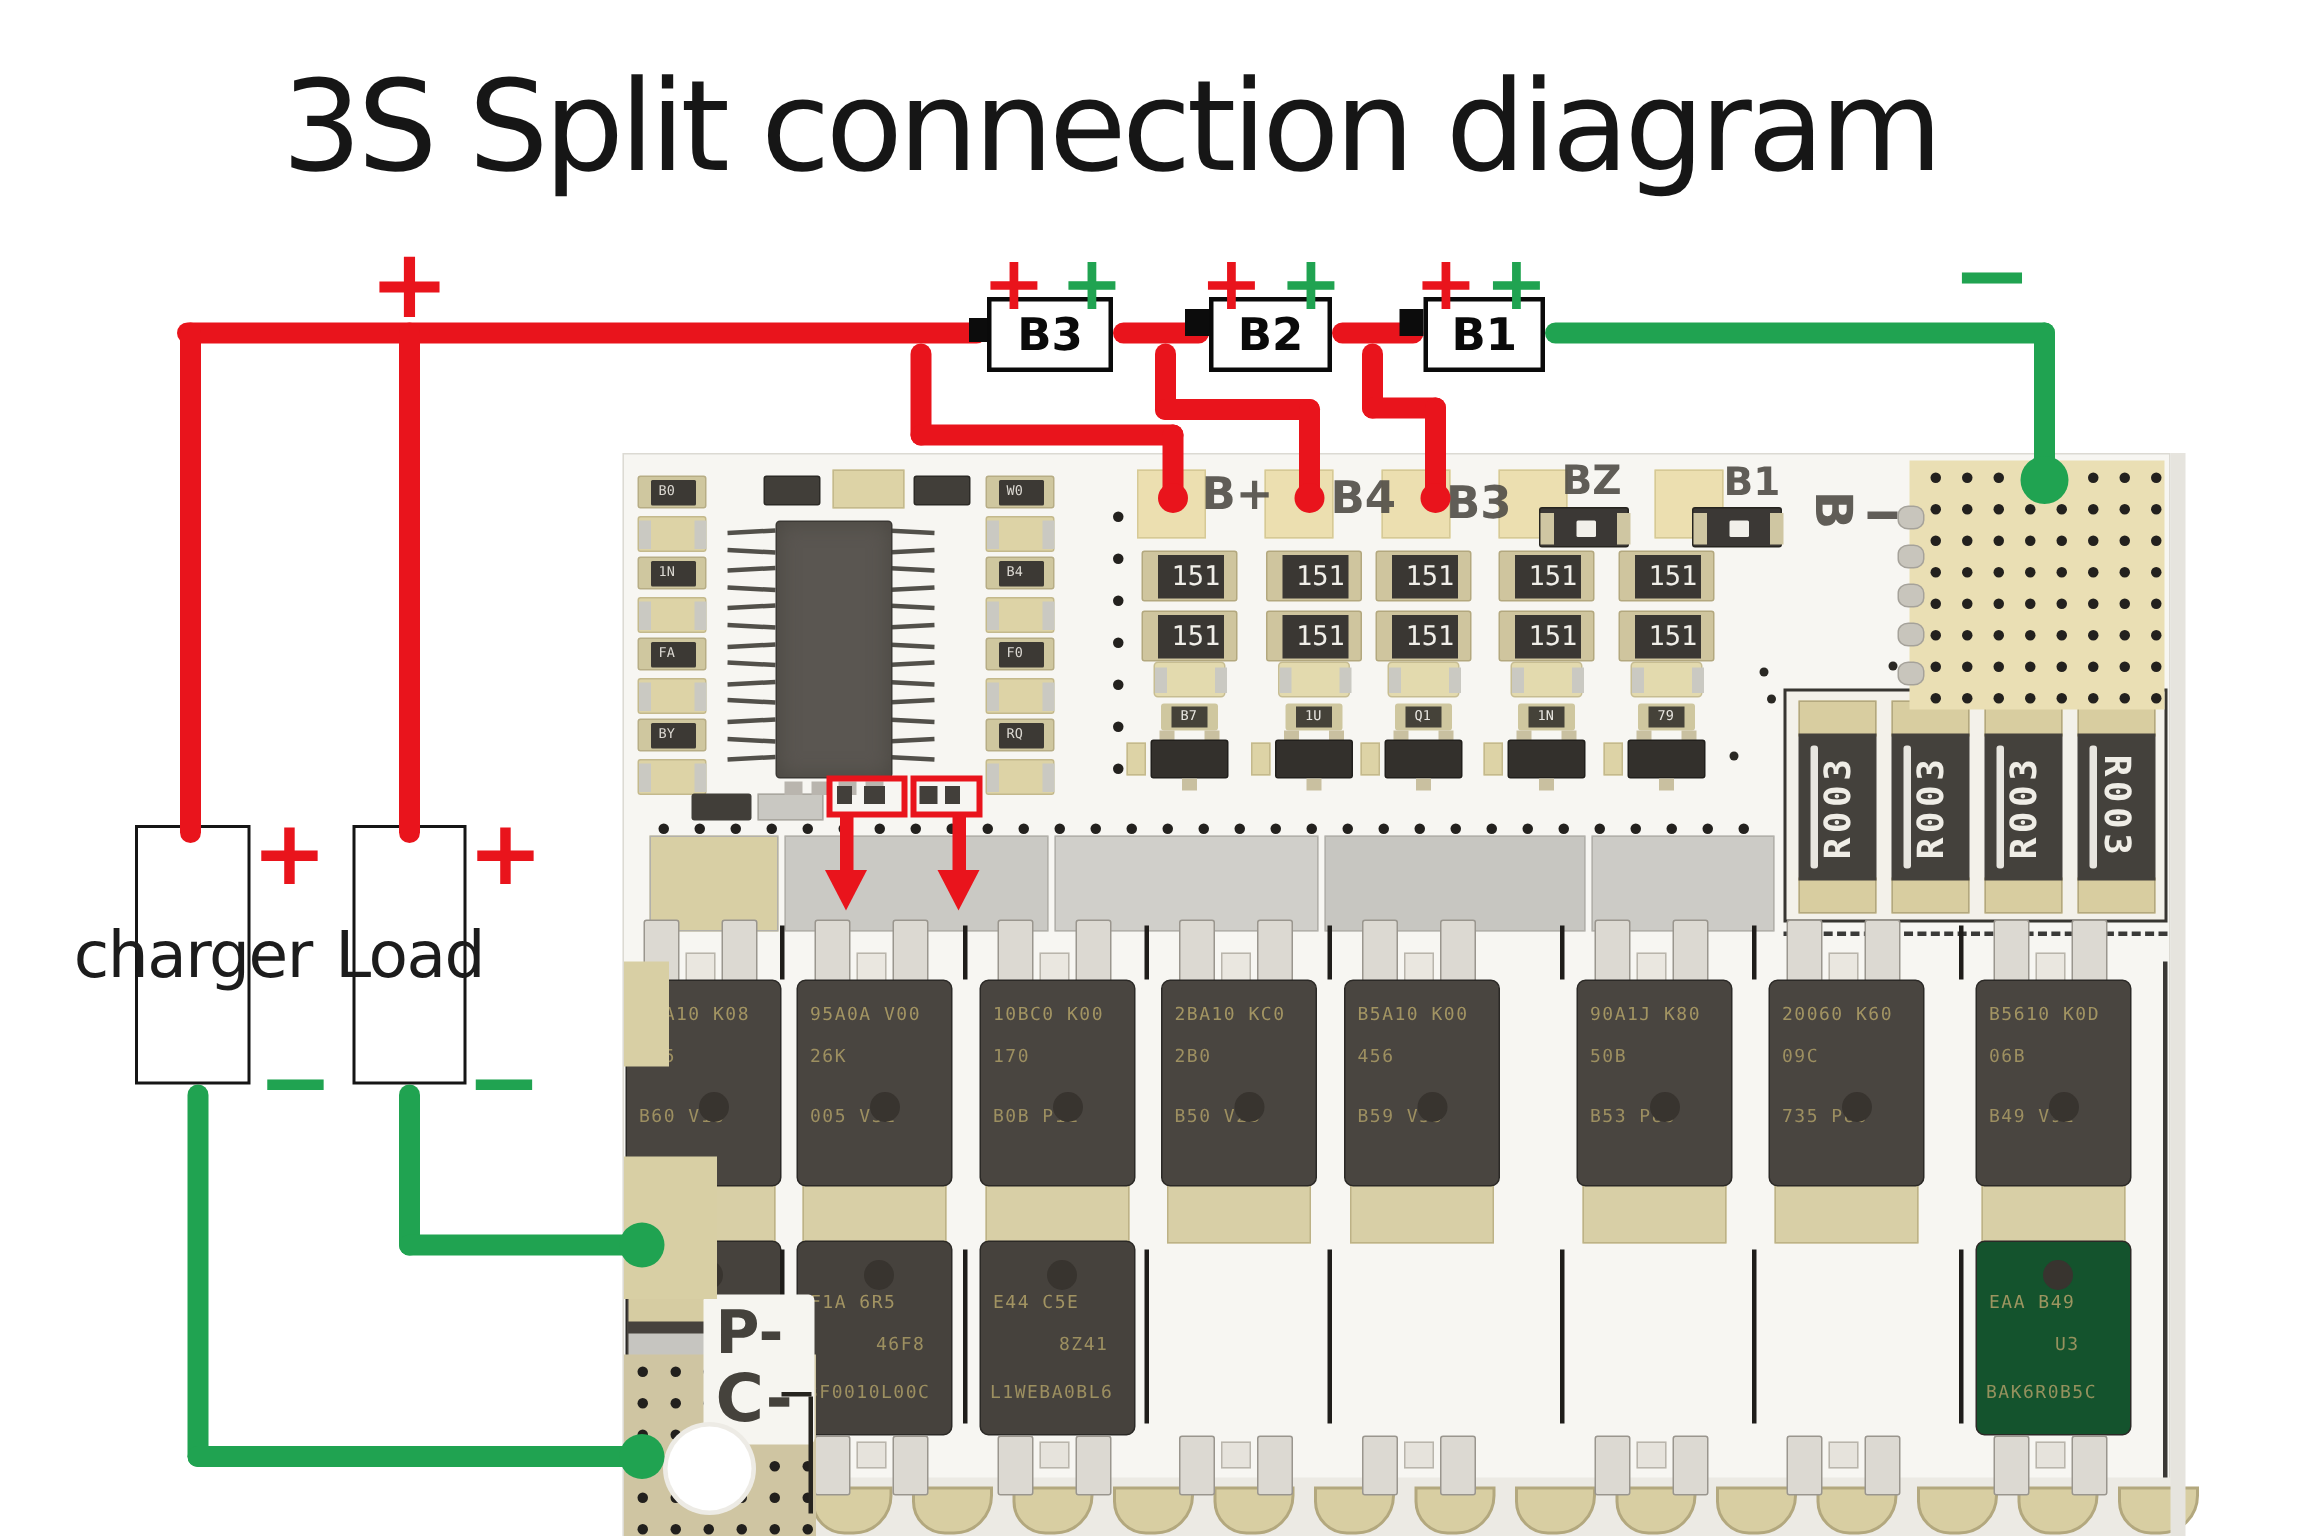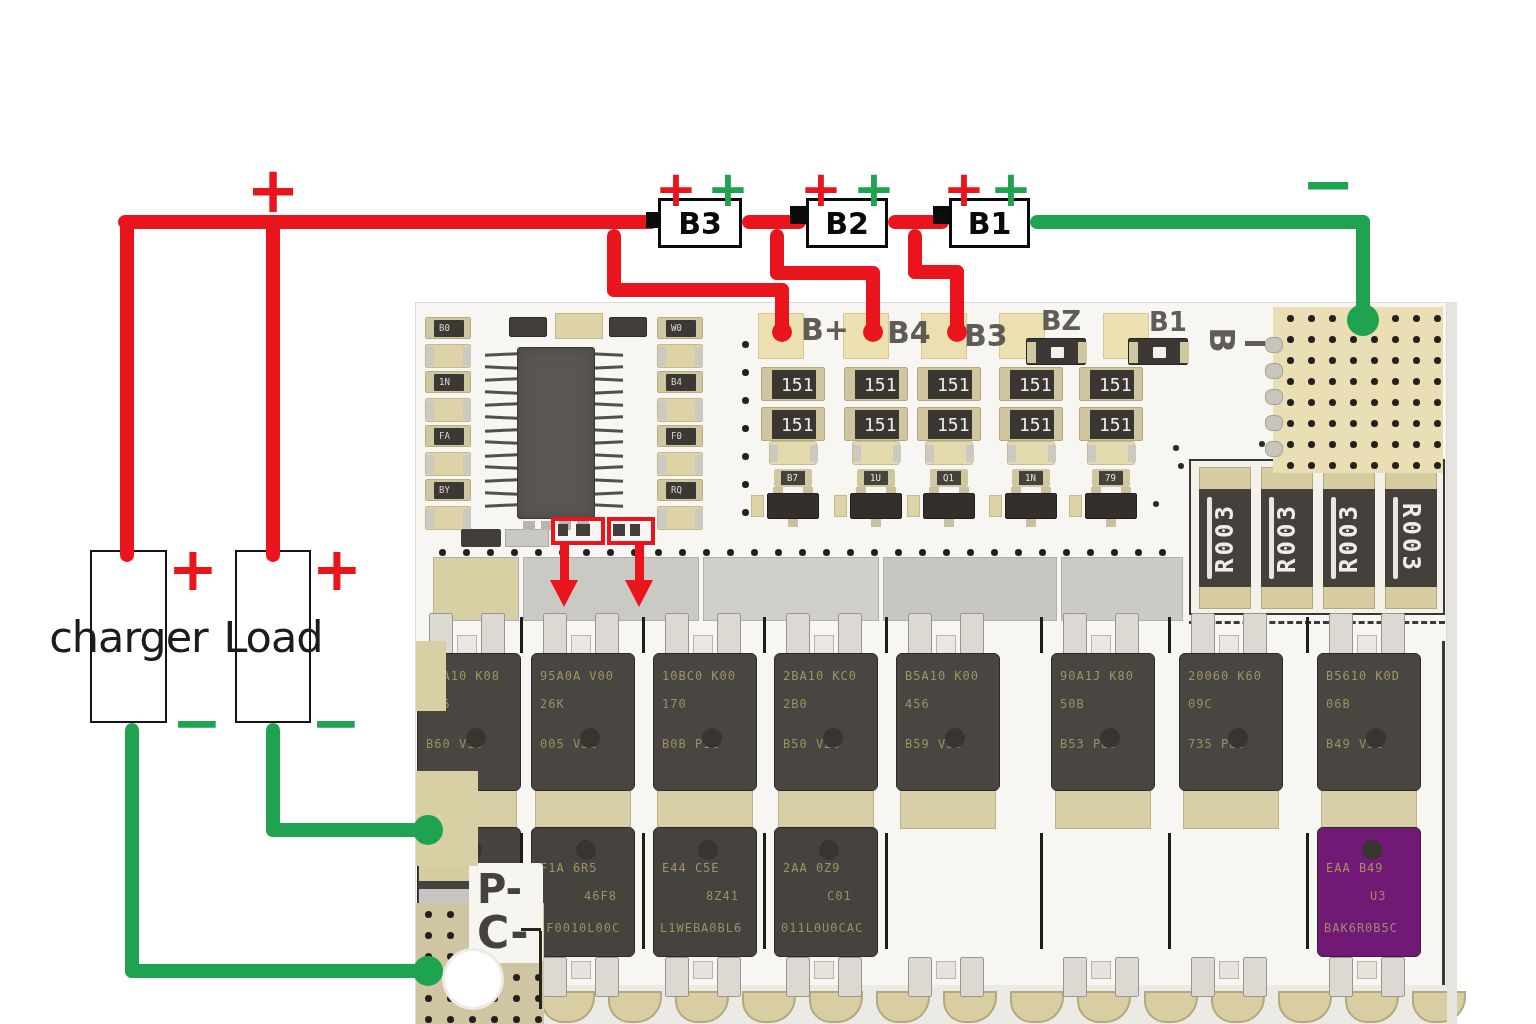--- a/index.html
+++ b/index.html
@@ -15,20 +15,21 @@
   .cell span{font:700 30px "DejaVu Sans",sans-serif;color:#0a0a0a;}
   .unit{position:absolute;background:#ffffff;border:2px solid #151515;box-sizing:border-box;
         display:flex;align-items:center;justify-content:center;}
   .unit span{font:400 43px "DejaVu Sans",sans-serif;color:#1c1c1c;white-space:nowrap;letter-spacing:-1px;}
   #overlay{position:absolute;left:0;top:0;width:1536px;height:1024px;pointer-events:none;}
 </style>
 </head>
 <body>
 
 <div id="stage">
+  <h1 id="title">3S Split connection diagram</h1>
 
   <div id="board">
       <div style="position: absolute; left: 9px; top: 14px; width: 46px; height: 22px; box-sizing: border-box; background: rgb(207, 199, 159); border-radius: 2px; border: 1px solid rgb(183, 173, 133);">
         <div style="position: absolute; left: 8px; top: 2px; width: 30px; height: 17px; box-sizing: border-box; background: rgb(60, 57, 52); border-radius: 1px;"></div>
         <div style="position: absolute; left: 13px; top: 6px; font: 9px / 1 &quot;DejaVu Sans Mono&quot;, monospace; color: rgb(220, 217, 210); white-space: nowrap;">B0</div>
       </div>
       <div style="position: absolute; left: 9px; top: 41px; width: 46px; height: 24px; box-sizing: border-box; background: rgb(221, 211, 166); border: 1px solid rgb(196, 185, 140); border-radius: 2px;">
         <div style="position: absolute; left: 0px; top: 2px; width: 8px; height: 19px; box-sizing: border-box; background: rgb(202, 201, 194);"></div>
         <div style="position: absolute; left: 37px; top: 2px; width: 8px; height: 19px; box-sizing: border-box; background: rgb(202, 201, 194);"></div>
       </div>
@@ -402,26 +403,20 @@
       <div style="position: absolute; left: 362px; top: 484px; width: 96px; height: 42px; box-sizing: border-box; background: rgb(216, 207, 166); border: 1px solid rgb(189, 178, 134);"></div>
       <div style="position: absolute; left: 370px; top: 310px; width: 24px; height: 44px; box-sizing: border-box; background: rgb(220, 217, 210); border: 1px solid rgb(154, 150, 142); border-radius: 2px;"></div>
       <div style="position: absolute; left: 422px; top: 310px; width: 24px; height: 44px; box-sizing: border-box; background: rgb(220, 217, 210); border: 1px solid rgb(154, 150, 142); border-radius: 2px;"></div>
       <div style="position: absolute; left: 398px; top: 332px; width: 20px; height: 24px; box-sizing: border-box; background: rgb(234, 231, 224); border: 1px solid rgb(185, 181, 172);"></div>
       <div style="position: absolute; left: 358px; top: 350px; width: 104px; height: 138px; box-sizing: border-box; background: rgb(73, 69, 64); border: 1px solid rgb(43, 41, 38); border-radius: 6px;">
         <div style="position: absolute; left: 8px; top: 16px; font: 12px / 1 &quot;DejaVu Sans Mono&quot;, monospace; color: rgba(172, 156, 102, 0.9); white-space: nowrap; letter-spacing: 1px;">2BA10 KC0</div>
         <div style="position: absolute; left: 8px; top: 44px; font: 12px / 1 &quot;DejaVu Sans Mono&quot;, monospace; color: rgba(172, 156, 102, 0.85); white-space: nowrap; letter-spacing: 1px;">2B0</div>
         <div style="position: absolute; left: 8px; top: 84px; font: 12px / 1 &quot;DejaVu Sans Mono&quot;, monospace; color: rgba(172, 156, 102, 0.85); white-space: nowrap; letter-spacing: 1px;">B50  V2B</div>
         <div style="position: absolute; left: 48px; top: 74px; width: 20px; height: 20px; box-sizing: border-box; background: rgb(56, 52, 47); border-radius: 50%;"></div>
       </div>
-      <div style="position: absolute; left: 358px; top: 524px; width: 104px; height: 130px; box-sizing: border-box; background: rgb(70, 66, 61); border: 1px solid rgb(43, 41, 38); border-radius: 6px;">
-        <div style="position: absolute; left: 8px; top: 34px; font: 12px / 1 &quot;DejaVu Sans Mono&quot;, monospace; color: rgba(172, 156, 102, 0.9); white-space: nowrap; letter-spacing: 1px;">2AA  0Z9</div>
-        <div style="position: absolute; left: 52px; top: 62px; font: 12px / 1 &quot;DejaVu Sans Mono&quot;, monospace; color: rgba(172, 156, 102, 0.85); white-space: nowrap; letter-spacing: 1px;">C01</div>
-        <div style="position: absolute; left: 6px; top: 94px; font: 12px / 1 &quot;DejaVu Sans Mono&quot;, monospace; color: rgba(172, 156, 102, 0.85); white-space: nowrap; letter-spacing: 1px;">011L0U0CAC</div>
-        <div style="position: absolute; left: 44px; top: 12px; width: 20px; height: 20px; box-sizing: border-box; background: rgb(56, 52, 47); border-radius: 50%;"></div>
-      </div>
       <div style="position: absolute; left: 370px; top: 654px; width: 24px; height: 40px; box-sizing: border-box; background: rgb(220, 217, 210); border: 1px solid rgb(154, 150, 142); border-radius: 2px;"></div>
       <div style="position: absolute; left: 422px; top: 654px; width: 24px; height: 40px; box-sizing: border-box; background: rgb(220, 217, 210); border: 1px solid rgb(154, 150, 142); border-radius: 2px;"></div>
       <div style="position: absolute; left: 398px; top: 658px; width: 20px; height: 18px; box-sizing: border-box; background: rgb(230, 227, 220); border: 1px solid rgb(185, 181, 172);"></div>
       <div style="position: absolute; left: 484px; top: 484px; width: 96px; height: 42px; box-sizing: border-box; background: rgb(216, 207, 166); border: 1px solid rgb(189, 178, 134);"></div>
       <div style="position: absolute; left: 492px; top: 310px; width: 24px; height: 44px; box-sizing: border-box; background: rgb(220, 217, 210); border: 1px solid rgb(154, 150, 142); border-radius: 2px;"></div>
       <div style="position: absolute; left: 544px; top: 310px; width: 24px; height: 44px; box-sizing: border-box; background: rgb(220, 217, 210); border: 1px solid rgb(154, 150, 142); border-radius: 2px;"></div>
       <div style="position: absolute; left: 520px; top: 332px; width: 20px; height: 24px; box-sizing: border-box; background: rgb(234, 231, 224); border: 1px solid rgb(185, 181, 172);"></div>
       <div style="position: absolute; left: 480px; top: 350px; width: 104px; height: 138px; box-sizing: border-box; background: rgb(73, 69, 64); border: 1px solid rgb(43, 41, 38); border-radius: 6px;">
         <div style="position: absolute; left: 8px; top: 16px; font: 12px / 1 &quot;DejaVu Sans Mono&quot;, monospace; color: rgba(172, 156, 102, 0.9); white-space: nowrap; letter-spacing: 1px;">B5A10 K00</div>
         <div style="position: absolute; left: 8px; top: 44px; font: 12px / 1 &quot;DejaVu Sans Mono&quot;, monospace; color: rgba(172, 156, 102, 0.85); white-space: nowrap; letter-spacing: 1px;">456</div>
@@ -460,21 +455,21 @@
       <div style="position: absolute; left: 905px; top: 484px; width: 96px; height: 42px; box-sizing: border-box; background: rgb(216, 207, 166); border: 1px solid rgb(189, 178, 134);"></div>
       <div style="position: absolute; left: 913px; top: 310px; width: 24px; height: 44px; box-sizing: border-box; background: rgb(220, 217, 210); border: 1px solid rgb(154, 150, 142); border-radius: 2px;"></div>
       <div style="position: absolute; left: 965px; top: 310px; width: 24px; height: 44px; box-sizing: border-box; background: rgb(220, 217, 210); border: 1px solid rgb(154, 150, 142); border-radius: 2px;"></div>
       <div style="position: absolute; left: 941px; top: 332px; width: 20px; height: 24px; box-sizing: border-box; background: rgb(234, 231, 224); border: 1px solid rgb(185, 181, 172);"></div>
       <div style="position: absolute; left: 901px; top: 350px; width: 104px; height: 138px; box-sizing: border-box; background: rgb(73, 69, 64); border: 1px solid rgb(43, 41, 38); border-radius: 6px;">
         <div style="position: absolute; left: 8px; top: 16px; font: 12px / 1 &quot;DejaVu Sans Mono&quot;, monospace; color: rgba(172, 156, 102, 0.9); white-space: nowrap; letter-spacing: 1px;">B5610 K0D</div>
         <div style="position: absolute; left: 8px; top: 44px; font: 12px / 1 &quot;DejaVu Sans Mono&quot;, monospace; color: rgba(172, 156, 102, 0.85); white-space: nowrap; letter-spacing: 1px;">06B</div>
         <div style="position: absolute; left: 8px; top: 84px; font: 12px / 1 &quot;DejaVu Sans Mono&quot;, monospace; color: rgba(172, 156, 102, 0.85); white-space: nowrap; letter-spacing: 1px;">B49  V92</div>
         <div style="position: absolute; left: 48px; top: 74px; width: 20px; height: 20px; box-sizing: border-box; background: rgb(56, 52, 47); border-radius: 50%;"></div>
       </div>
-      <div style="position: absolute; left: 901px; top: 524px; width: 104px; height: 130px; box-sizing: border-box; background: #701a75; border: 1px solid rgb(43, 41, 38); border-radius: 6px;">
+      <div style="position: absolute; left: 901px; top: 524px; width: 104px; height: 130px; box-sizing: border-box; background: #14532d; border: 1px solid rgb(43, 41, 38); border-radius: 6px;">
         <div style="position: absolute; left: 8px; top: 34px; font: 12px / 1 &quot;DejaVu Sans Mono&quot;, monospace; color: rgba(172, 156, 102, 0.9); white-space: nowrap; letter-spacing: 1px;">EAA  B49</div>
         <div style="position: absolute; left: 52px; top: 62px; font: 12px / 1 &quot;DejaVu Sans Mono&quot;, monospace; color: rgba(172, 156, 102, 0.85); white-space: nowrap; letter-spacing: 1px;">U3</div>
         <div style="position: absolute; left: 6px; top: 94px; font: 12px / 1 &quot;DejaVu Sans Mono&quot;, monospace; color: rgba(172, 156, 102, 0.85); white-space: nowrap; letter-spacing: 1px;">BAK6R0B5C</div>
         <div style="position: absolute; left: 44px; top: 12px; width: 20px; height: 20px; box-sizing: border-box; background: rgb(56, 52, 47); border-radius: 50%;"></div>
       </div>
       <div style="position: absolute; left: 913px; top: 654px; width: 24px; height: 40px; box-sizing: border-box; background: rgb(220, 217, 210); border: 1px solid rgb(154, 150, 142); border-radius: 2px;"></div>
       <div style="position: absolute; left: 965px; top: 654px; width: 24px; height: 40px; box-sizing: border-box; background: rgb(220, 217, 210); border: 1px solid rgb(154, 150, 142); border-radius: 2px;"></div>
       <div style="position: absolute; left: 941px; top: 658px; width: 20px; height: 18px; box-sizing: border-box; background: rgb(230, 227, 220); border: 1px solid rgb(185, 181, 172);"></div>
       <div style="position: absolute; left: 104px; top: 314px; width: 3px; height: 36px; box-sizing: border-box; background: rgb(31, 29, 26);"></div>
       <div style="position: absolute; left: 104px; top: 530px; width: 3px; height: 116px; box-sizing: border-box; background: rgb(31, 29, 26);"></div>

